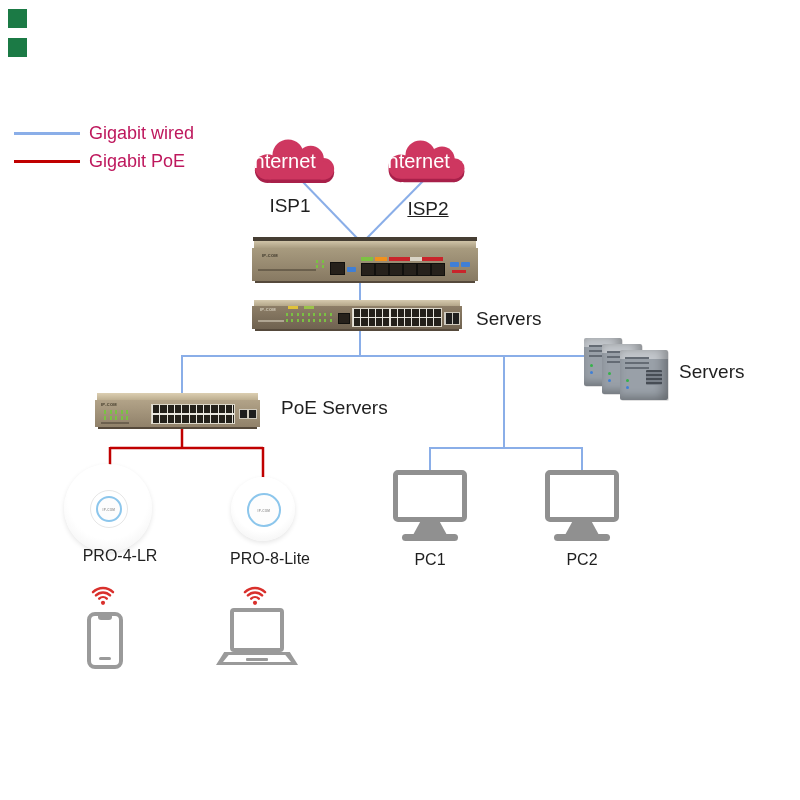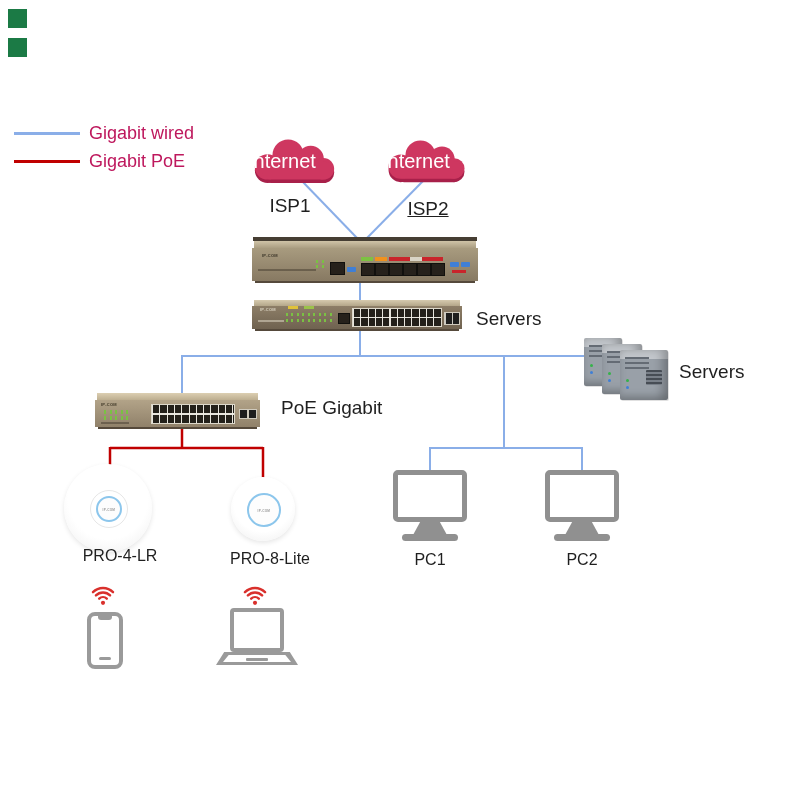--- a/index.html
+++ b/index.html
@@ -205,21 +205,21 @@
     <div class="face" style="top:7px;height:27px;background:linear-gradient(180deg,#b2a388,#90816a);"></div>
     <div class="bottomband"></div>
     <div class="brand" style="left:6px;top:9px;color:#3f3827;">IP-COM</div>
     <div class="led-row" style="left:9px;top:17px;width:26px;height:4px;"></div>
     <div class="led-row" style="left:9px;top:23px;width:26px;height:4px;"></div>
     <div class="subtext" style="left:6px;top:29px;width:28px;"></div>
     <div class="ports-grid" style="left:56px;top:11px;width:82px;height:18px;"></div>
     <div class="sfp" style="left:144px;top:16px;width:7px;height:8px;background-image:none;"></div>
     <div class="sfp" style="left:153px;top:16px;width:7px;height:8px;background-image:none;"></div>
   </div>
-  <div class="lbl" style="left:281px;top:397px;">PoE Gigabit</div>
+  <div class="lbl" style="left:281px;top:397px;">PoE Servers</div>
 
   <div>
     <div class="tower" style="left:584px;top:338px;width:38px;height:48px;">
       <div class="slots" style="width:22px;"></div>
       <div class="dot" style="left:6px;top:26px;background:#35b24a;"></div>
       <div class="dot" style="left:6px;top:33px;background:#3f7fd6;"></div>
     </div>
     <div class="tower" style="left:602px;top:344px;width:40px;height:50px;">
       <div class="slots" style="width:23px;"></div>
       <div class="dot" style="left:6px;top:28px;background:#35b24a;"></div>

